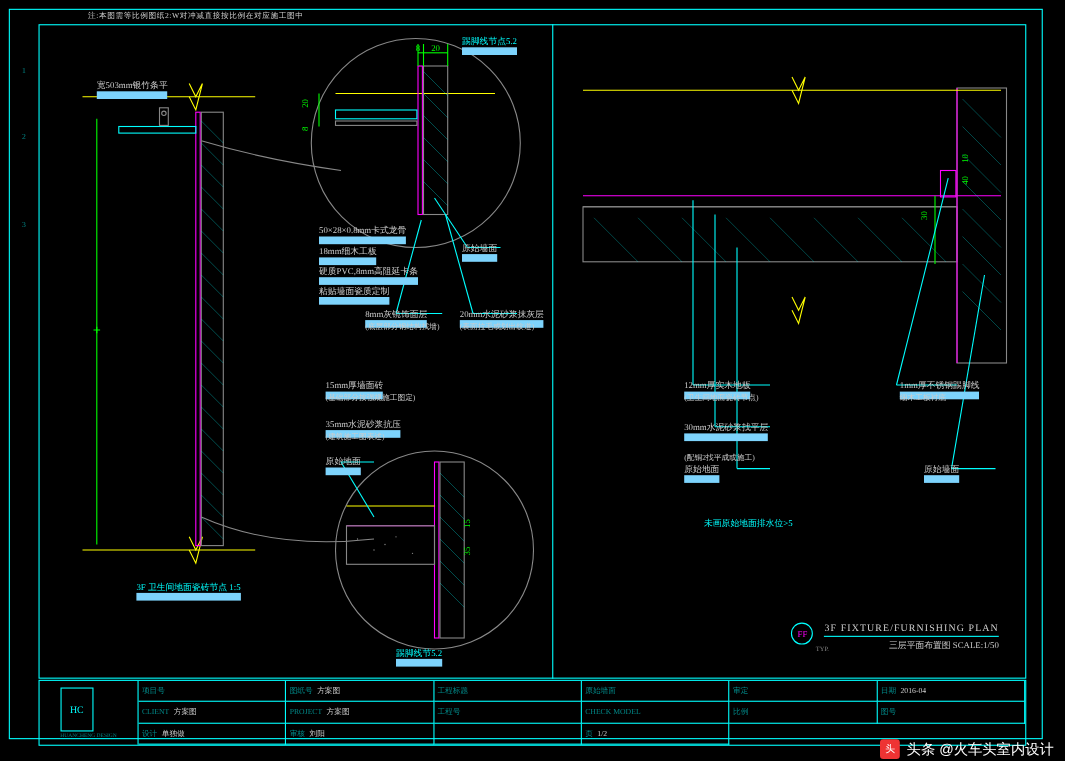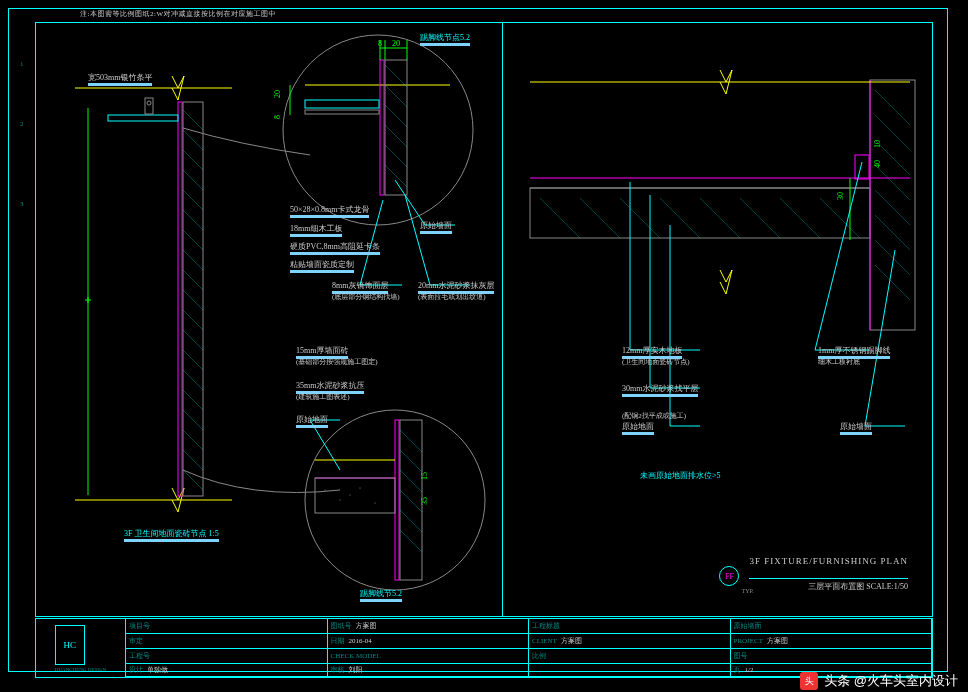--- a/index.html
+++ b/index.html
@@ -6,31 +6,31 @@
 body{background:#000;width:968px;height:692px;font-family:"SimSun",serif;color:#0ff;font-size:8px;position:relative;overflow:hidden}
 .outer-frame{position:absolute;left:8px;top:8px;right:20px;bottom:20px;border:1px solid #0ff}
 .inner-frame{position:absolute;left:35px;top:22px;right:35px;bottom:75px;border:1px solid #0ff}
 .divider-v{position:absolute;top:22px;bottom:75px;width:1px;background:#0ff;left:502px}
 .ruler-mark{position:absolute;color:#088;font-size:7px}
 .top-text{position:absolute;top:9px;font-size:7px;color:#ccc;letter-spacing:0.5px}
 .drawing-area{position:absolute;inset:0}
 .label{position:absolute;font-size:8px;color:#ccc;white-space:nowrap}
 .label.cyan{color:#0ff}
 .label.small{font-size:7px}
-.underline{border-bottom:3px solid #7dd3fc;padding-bottom:1px}
+.underline{border-bottom:7px solid #7dd3fc;padding-bottom:1px}
 .title-block{position:absolute;left:35px;right:35px;bottom:14px;height:60px;border:1px solid #0ff;display:flex}
 .tb-logo{width:90px;border-right:1px solid #0ff;display:flex;align-items:center;justify-content:center;position:relative}
 .logo-box{width:30px;height:40px;border:1px solid #0ff;display:flex;align-items:center;justify-content:center;font-size:9px}
 .tb-company{width:200px;border-right:1px solid #0ff;padding:4px 6px;font-size:7px;line-height:1.4}
-.tb-grid{flex:1;display:grid;grid-template-columns:repeat(4,1fr);grid-template-rows:repeat(3,1fr)}
+.tb-grid{flex:1;display:grid;grid-template-columns:repeat(6,1fr);grid-template-rows:repeat(3,1fr)}
 .tb-cell{border-right:1px solid #0ff;border-bottom:1px solid #0ff;padding:1px 3px;font-size:7px;display:flex;align-items:center;gap:4px}
 .tb-cell .lbl{color:#088}
 .tb-cell .val{color:#ccc}
 .plan-title{position:absolute;right:60px;bottom:100px;text-align:right}
-.plan-title .en{font-size:9px;color:#ccc;border-bottom:1px solid #0ff;padding-bottom:12px;letter-spacing:1px}
+.plan-title .en{font-size:9px;color:#ccc;border-bottom:1px solid #0ff;padding-bottom:2px;letter-spacing:1px}
 .plan-title .cn{font-size:8px;color:#ccc;margin-top:2px}
 .ff-circle{position:absolute;width:20px;height:20px;border:1px solid #0ff;border-radius:50%;display:flex;align-items:center;justify-content:center;font-size:8px;color:#f0f}
 .byline{position:absolute;right:10px;bottom:2px;color:#fff;font-size:13px;font-family:sans-serif;display:flex;align-items:center;gap:6px}
 .byline-icon{width:18px;height:18px;background:#e33;border-radius:3px;display:flex;align-items:center;justify-content:center;color:#fff;font-size:9px}
 svg{overflow:visible}
 .dim-text{fill:#0f0;font-size:8px}
 </style>
 </head>
 <body>
 

